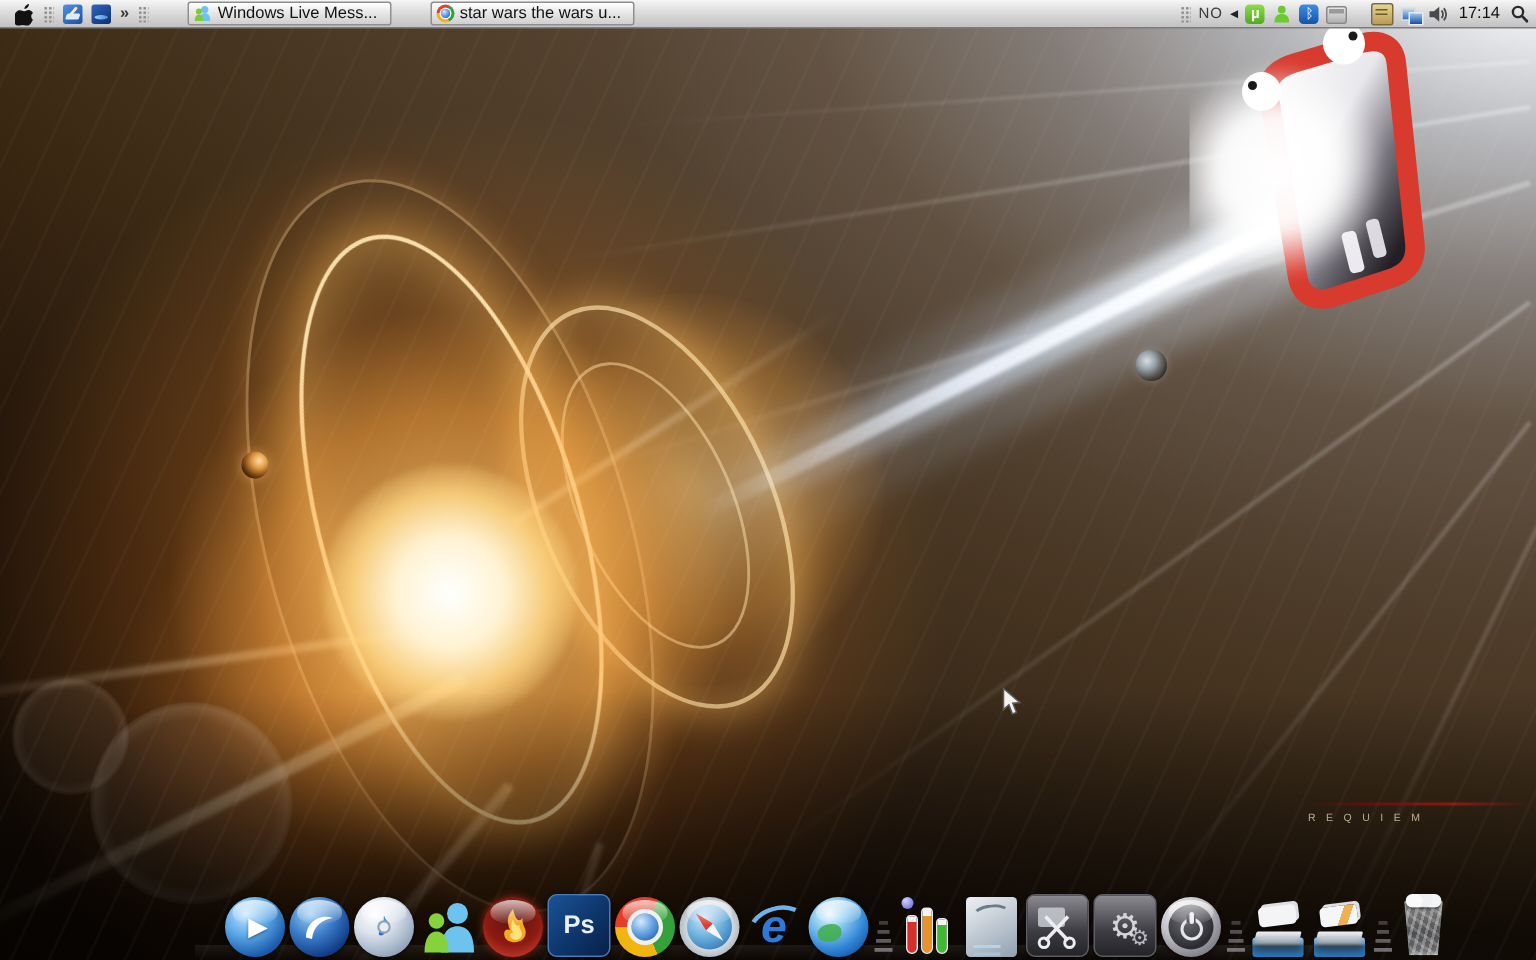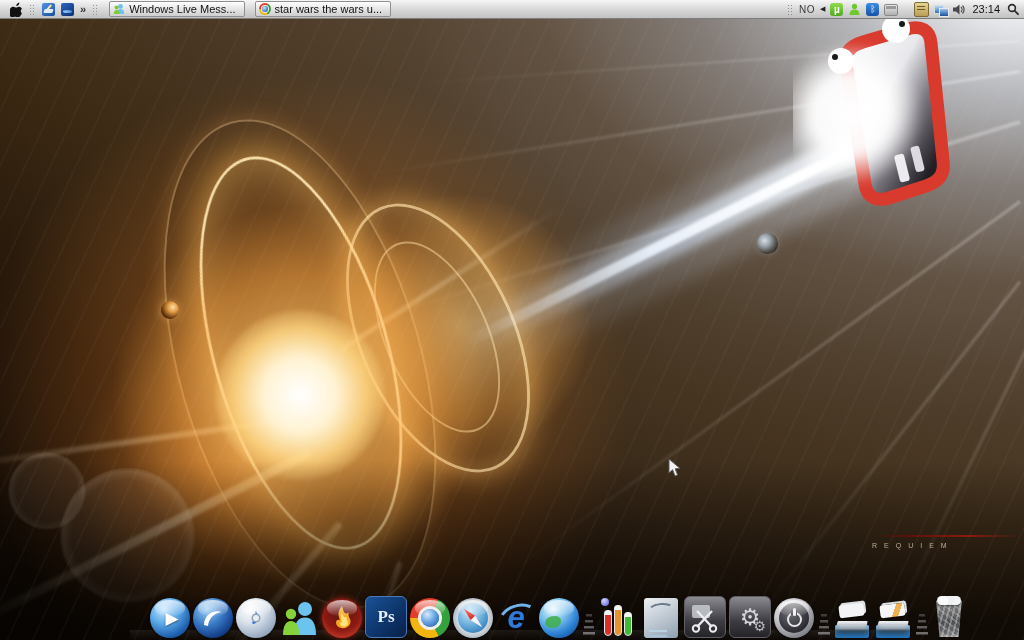--- a/index.html
+++ b/index.html
@@ -78,21 +78,21 @@
   #mb-left{display:flex;align-items:center;gap:6px;padding-left:10px;flex:1;min-width:0;}
   #mb-right{display:flex;align-items:center;gap:5px;padding-right:5px;}
   .grip{width:7px;height:11px;background-image:radial-gradient(circle,#8f8f8f 0.8px,transparent 1px);background-size:3px 3px;}
   .mb-ico{width:13px;height:13px;flex:0 0 auto;position:relative;border-radius:2px;}
   #ql-desktop{background:linear-gradient(145deg,#4e93e6,#1b4e9e);}
   #ql-desktop::after{content:"";position:absolute;left:2px;top:6px;width:9px;height:4px;background:#dfeaf8;border-radius:1px;transform:skewX(-18deg);}
   #ql-desktop::before{content:"";position:absolute;left:6px;top:1px;width:2px;height:7px;background:#ffe9a8;transform:rotate(40deg);border-radius:1px;}
   #ql-media{background:linear-gradient(145deg,#2e66c0,#0d2f6e);}
   #ql-media::after{content:"";position:absolute;left:2px;bottom:3px;width:9px;height:3px;border-radius:50%;background:linear-gradient(90deg,#9fd0ff,#4a8ad8);}
   .chevron{font-size:11px;color:#333;font-weight:bold;}
-  .tb-btn{display:inline-flex;align-items:center;gap:4px;height:14px;padding:0 8px 0 3px;margin-left:4px;
+  .tb-btn{display:inline-flex;align-items:center;gap:4px;height:14px;padding:0 8px 0 3px;margin-left:20px;
     background:linear-gradient(#ffffff,#e8e8e8 45%,#cfcfcf);border:1px solid #8f8f8f;border-radius:2px;
     box-shadow:inset 0 1px 0 rgba(255,255,255,0.9);white-space:nowrap;overflow:hidden;cursor:default;}
   .tb-btn span{font-size:11px;color:#111;}
   .msn-small{width:12px;height:12px;}
   .chrome-small{width:12px;height:12px;border-radius:50%;
     background:conic-gradient(from -90deg,#e43e2b 0 115deg,#35a13a 115deg 245deg,#f2b50f 245deg 360deg);position:relative;}
   .chrome-small::after{content:"";position:absolute;left:3px;top:3px;width:6px;height:6px;border-radius:50%;
     background:radial-gradient(circle at 35% 30%,#cfe6fb,#3a7ad8 70%);box-shadow:0 0 0 1px #f2f4f6;}
   .lang{font-size:10px;color:#3a3a3a;letter-spacing:0.5px;}
   .tray-arrow{font-size:7px;color:#222;}
@@ -123,21 +123,21 @@
   #ic-real{background:radial-gradient(circle at 35% 28%,#9fd0f4 0%,#3a7cc8 40%,#123c86 75%,#081f52 100%);box-shadow:0 1px 3px rgba(0,0,0,0.6);}
 
   #ic-itunes{background:radial-gradient(circle at 35% 28%,#ffffff 0%,#dbe3ec 35%,#a7b7cb 65%,#6c8099 100%);box-shadow:0 1px 3px rgba(0,0,0,0.6);}
   #ic-itunes::after{content:"";position:absolute;left:17px;top:17px;width:6px;height:6px;border-radius:50%;
     background:#e8edf2;box-shadow:0 0 0 1.5px #8fa2b8;}
   #ic-itunes .glyph{color:#2f6cd0;font-size:23px;font-weight:bold;padding-bottom:3px;}
 
   #ic-nero{background:radial-gradient(circle at 50% 35%,#5a1410 0%,#8c1a12 55%,#b83224 78%,#e8695a 100%);box-shadow:0 0 6px rgba(230,60,40,0.6),0 1px 3px rgba(0,0,0,0.6);}
 
   #ic-ps{border-radius:6px;background:linear-gradient(135deg,#1a5296 0%,#0d3368 60%,#082048 100%);
-    border:1px solid #4a7ab8;box-shadow:0 1px 3px rgba(0,0,0,0.6);font-family:Liberation Serif, serif;}
+    border:1px solid #4a7ab8;box-shadow:0 1px 3px rgba(0,0,0,0.6);}
   #ic-ps .glyph{color:#e8f0fa;font-size:17px;font-weight:bold;letter-spacing:0;}
 
   #ic-chrome{background:conic-gradient(from -90deg,#e43e2b 0 115deg,#35a13a 115deg 245deg,#f2b50f 245deg 360deg);box-shadow:0 1px 3px rgba(0,0,0,0.6);}
   #ic-chrome::after{content:"";position:absolute;left:11px;top:11px;width:18px;height:18px;border-radius:50%;
     background:radial-gradient(circle at 35% 30%,#d6ebfc 0%,#6aa6e4 45%,#2b66b8 85%);box-shadow:0 0 0 3px #eef1f4;}
 
   #ic-safari{background:radial-gradient(circle,#f2f5f8 0%,#cfd6dd 55%,#9aa4ad 85%,#788089 100%);box-shadow:0 1px 3px rgba(0,0,0,0.6);}
   #ic-safari::before{content:"";position:absolute;inset:5px;border-radius:50%;
     background:radial-gradient(circle at 38% 30%,#cfe8f8 0%,#66abda 50%,#2a6fae 90%);}
 
@@ -315,21 +315,21 @@
       <div class="tray-ico" id="tr-bt">ᛒ</div>
       <div class="tray-ico" id="tr-win"></div>
       <div style="width:6px"></div>
       <div class="tray-ico" id="tr-clip"></div>
       <div class="tray-ico" id="tr-net"></div>
       <svg class="tray-ico" viewBox="0 0 13 13">
         <polygon points="1,4.5 4,4.5 7.5,1.5 7.5,11.5 4,8.5 1,8.5" fill="#4a4a4e"></polygon>
         <path d="M9,4 C10.3,5.3 10.3,7.7 9,9" stroke="#4a4a4e" stroke-width="1.2" fill="none"></path>
         <path d="M10.5,2.5 C12.6,4.6 12.6,8.4 10.5,10.5" stroke="#4a4a4e" stroke-width="1.2" fill="none"></path>
       </svg>
-      <span class="clock">23:14</span>
+      <span class="clock">17:14</span>
       <svg width="12" height="13" viewBox="0 0 12 13">
         <circle cx="5" cy="5" r="3.4" stroke="#2a2a2e" stroke-width="1.6" fill="rgba(255,255,255,0.25)"></circle>
         <line x1="7.6" y1="7.6" x2="11" y2="11.2" stroke="#2a2a2e" stroke-width="1.8" stroke-linecap="round"></line>
       </svg>
     </div>
   </div>
 
   <div id="dock-floor"></div>
   <div id="dock">
 

